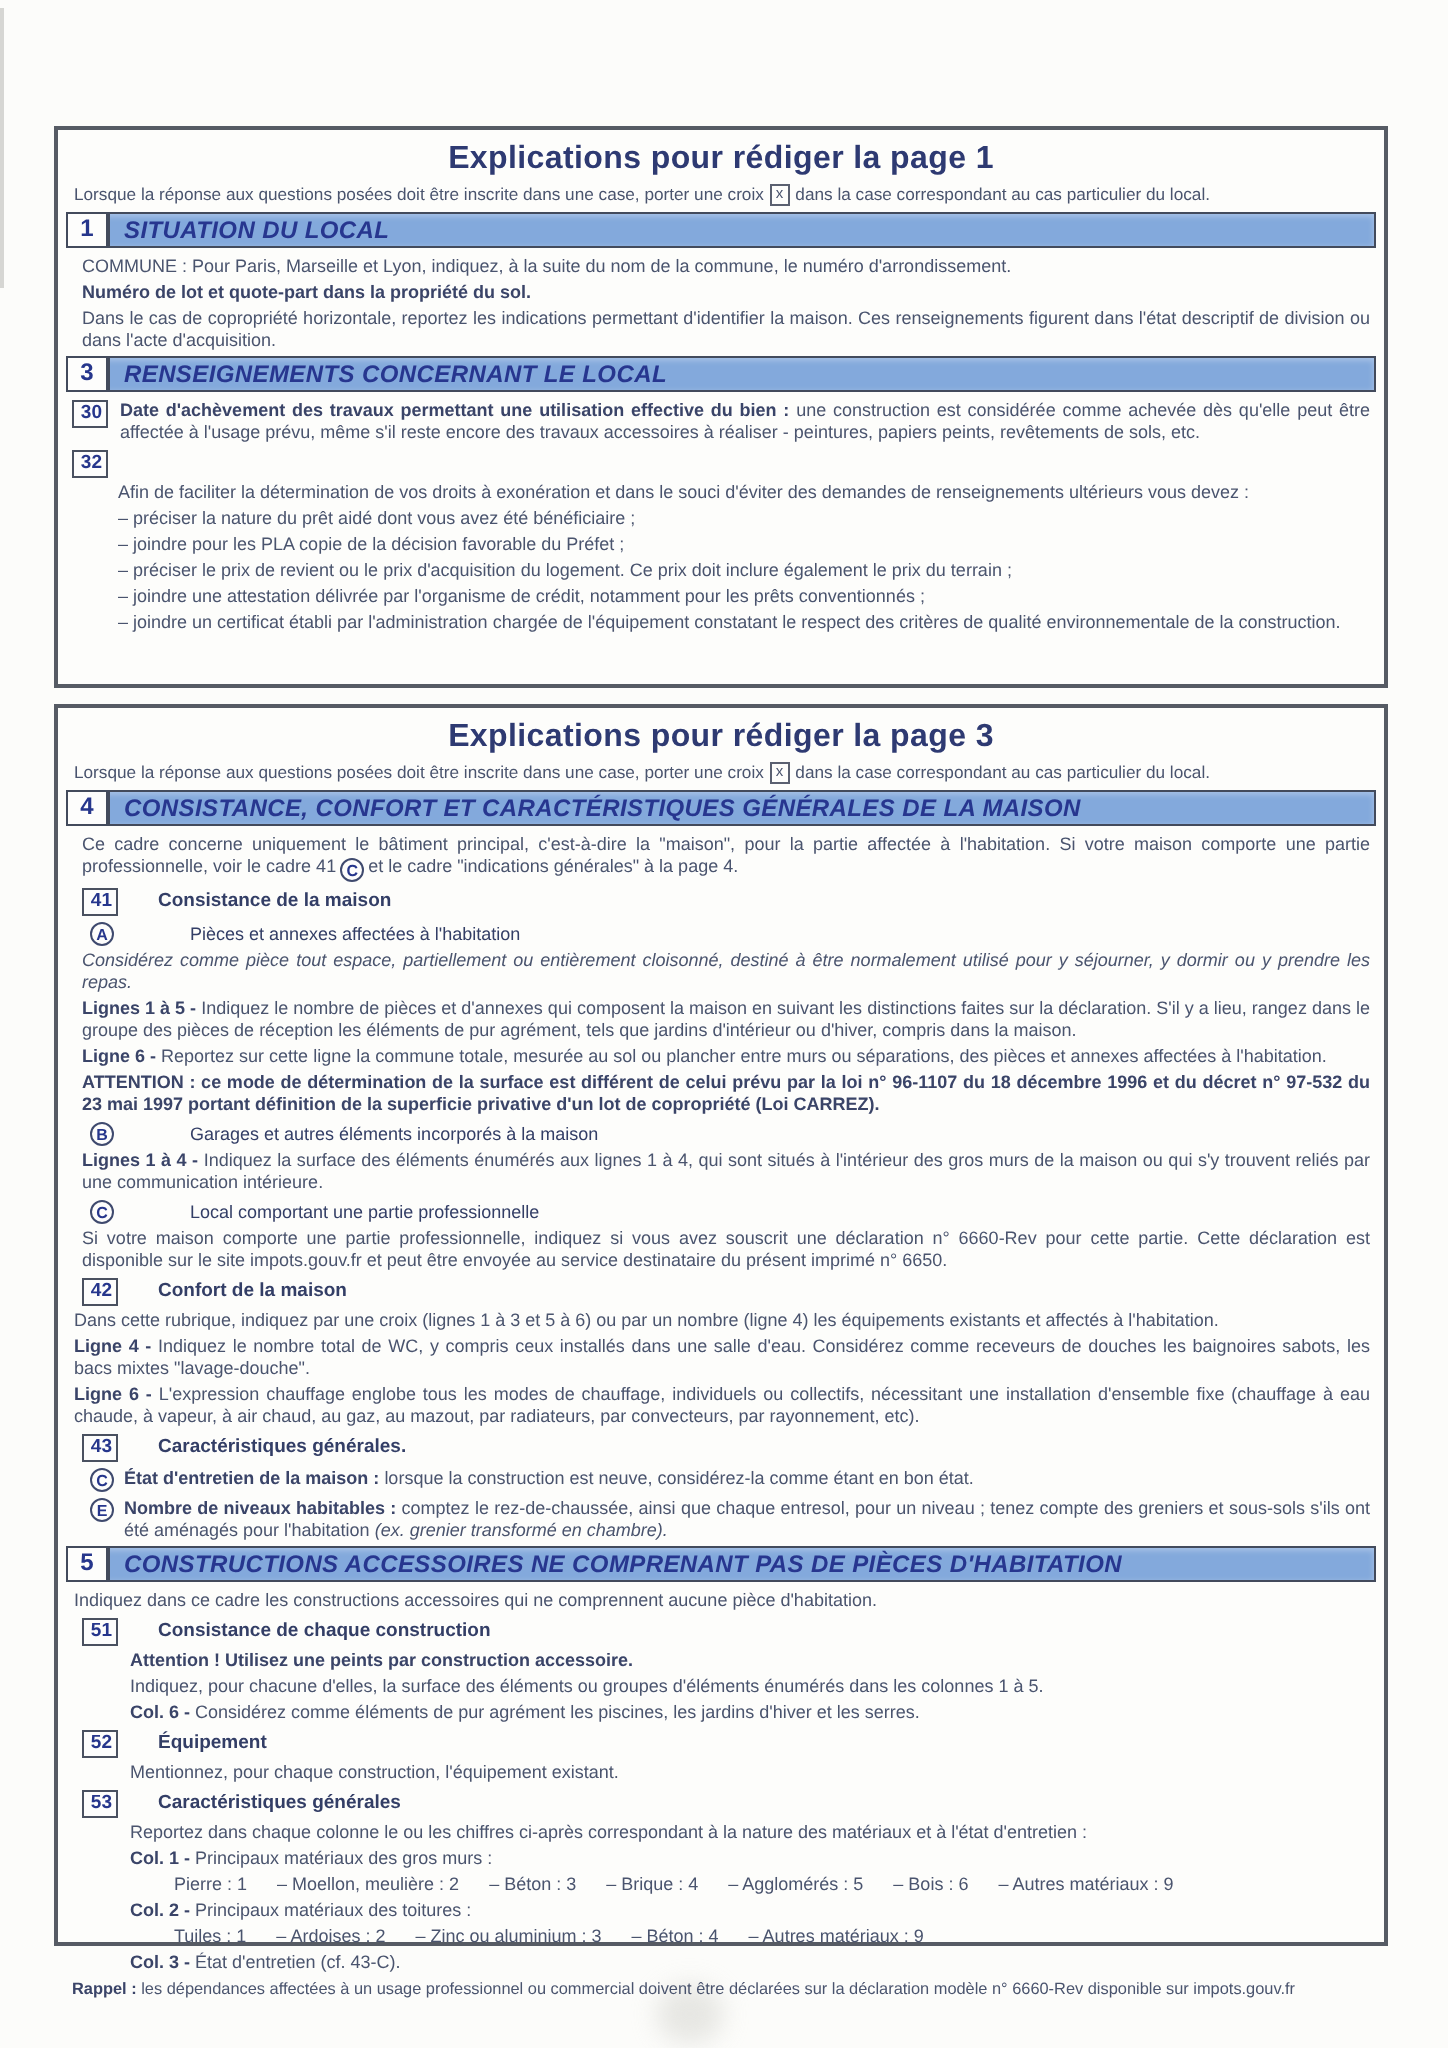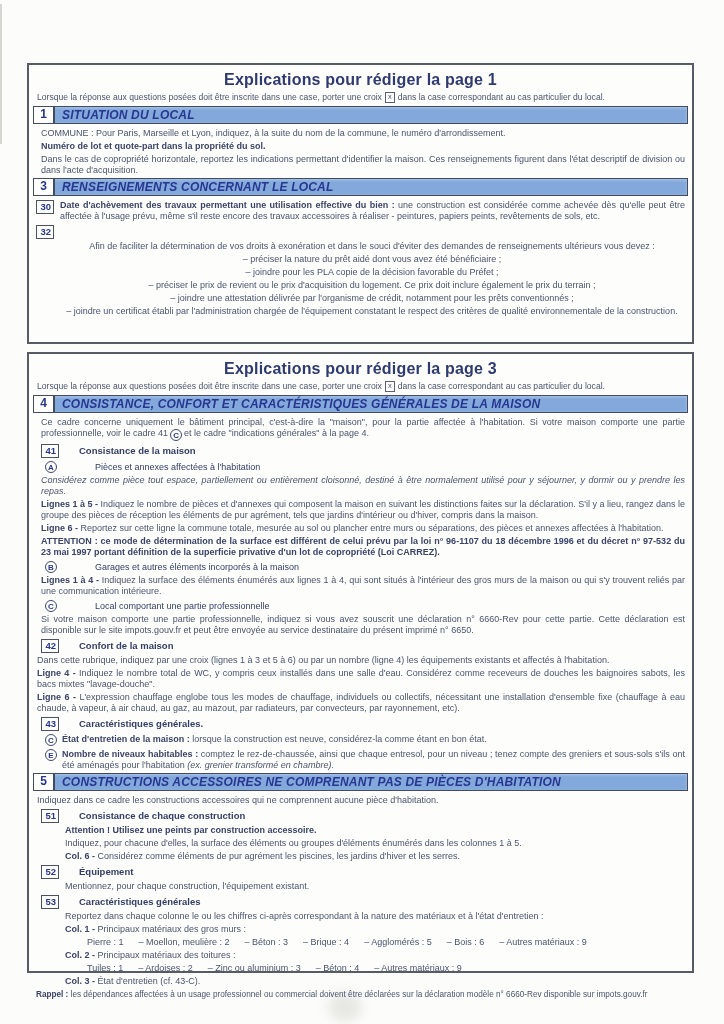--- a/index.html
+++ b/index.html
@@ -33,21 +33,21 @@
                     padding:1px 7px 0; letter-spacing:.2px; white-space:nowrap; overflow:hidden; }
 
   .p { font-size:9px; line-height:11px; margin:2px 0; }
   .just { text-align:justify; }
   .b { font-weight:700; color:#3a4468; }
   .i { font-style:italic; }
   .pre { white-space:pre-wrap; }
   .hang { text-indent:-9px; padding-left:9px; }
   .il0 { margin-left:1px; }
   .il1 { margin-left:5px; }
-  .il2 { margin-left:23px;text-align:center; }
+  .il2 { margin-left:23px; }
   .il3 { margin-left:29px; }
   .il4 { margin-left:51px; }
 
   .item { display:flex; align-items:flex-start; gap:6px; margin:3px 0 1px; }
   .item.lvl1 { margin-left:5px; }
   .inum { flex:0 0 auto; border:1px solid #4a5160; background:#fdfdfc; color:#26368c; font-weight:700;
           font-size:9.5px; line-height:12px; padding:0 2px; min-width:18px; text-align:right; }
   .ibody { flex:1; font-size:9px; line-height:11px; }
   .ihead { font-weight:700; font-size:9.5px; color:#333e66; line-height:13px; margin-left:14px; }
 

